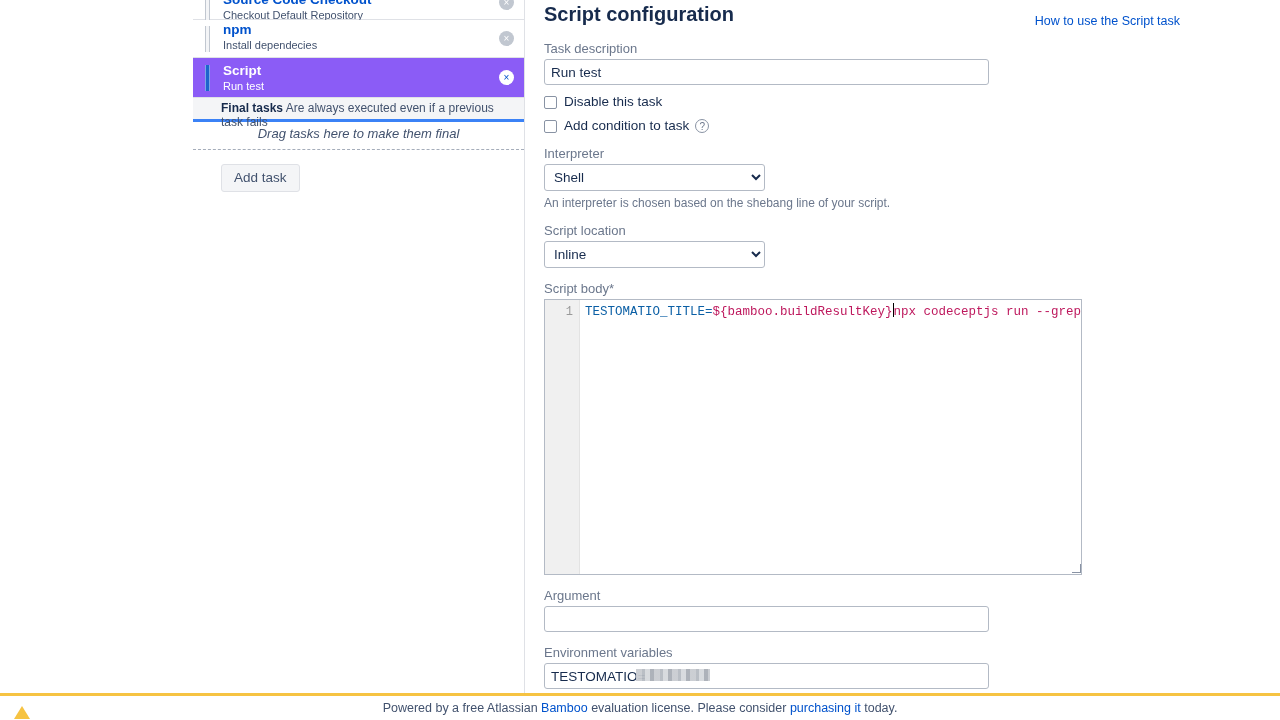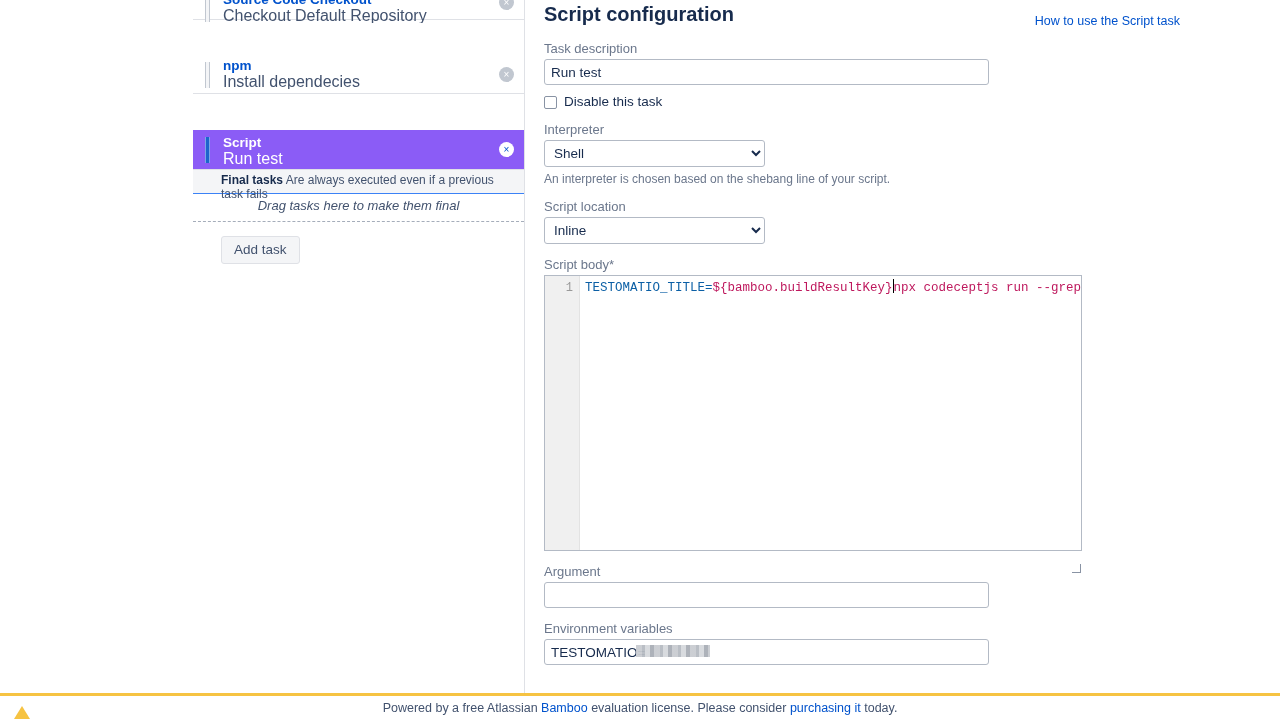--- a/index.html
+++ b/index.html
@@ -20,40 +20,39 @@
     left: 193px; top: 0; width: 332px; height: 693px;
     border-right: 1px solid #dfe1e6;
     background: #fff;
   }
   .task-item {
     position: relative;
     height: 38px;
     border-bottom: 1px solid #dfe1e6;
     padding: 2px 30px 2px 30px;
     background: #fff;
-    margin-top: 36px;
   }
   .task-item .grip {
     position: absolute; left: 12px; top: 6px;
     width: 5px; height: 26px;
     background: #f4f5f7;
     border-left: 1px solid #c1c7d0;
     border-right: 1px solid #c1c7d0;
   }
   .task-title {
     font-size: 13.5px;
     line-height: 16px;
     color: #0052cc;
     font-weight: bold;
     white-space: nowrap;
     overflow: hidden;
   }
   .task-title.strike { text-decoration: line-through; }
   .task-sub {
-    font-size: 16px;
+    font-size: 11px;
     line-height: 15px;
     color: #42526e;
     white-space: nowrap;
     overflow: hidden;
   }
   .task-item.selected { background: #8b5cf6; }
   .task-item.selected .task-title { color: #ffffff; }
   .task-item.selected .task-sub { color: #ffffff; }
   .task-item.selected .grip {
     background: #1d64cc; border-left-color: #7aa6e8; border-right-color: #7aa6e8;
@@ -66,21 +65,21 @@
     cursor: pointer;
   }
   .task-item.selected .del { background: #ffffff; color: #0052cc; }
 
   .final-bar {
     height: 24px;
     padding: 3px 10px 0 28px;
     font-size: 12px;
     color: #42526e;
     background: #f4f5f7;
-    border-bottom: 1px solid #3b82f6;
+    border-bottom: 3px solid #3b82f6;
   }
   .final-bar b { color: #172b4d; }
   .drop-zone {
     height: 28px;
     text-align: center;
     font-style: italic;
     font-size: 13px;
     color: #42526e;
     padding-top: 4px;
     border-bottom: 1px dashed #a5adba;
@@ -313,20 +312,25 @@
     <h2 class="section-title">Script configuration</h2>
 
     <label class="field-label">Task description</label>
     <input class="text-input" type="text" value="Run test" style="">
 
     <div class="checkbox-row">
       <span class="cb"></span>
       <span>Disable this task</span>
     </div>
 
+    <div class="checkbox-row">
+      <span class="cb"></span>
+      <span>Add condition to task</span>
+      <span class="qmark">?</span>
+    </div>
 
     <label class="field-label">Interpreter</label>
     <select class="sel">
       <option>Shell</option>
     </select>
     <div class="hint">An interpreter is chosen based on the shebang line of your script.</div>
 
     <label class="field-label">Script location</label>
     <select class="sel">
       <option>Inline</option>

